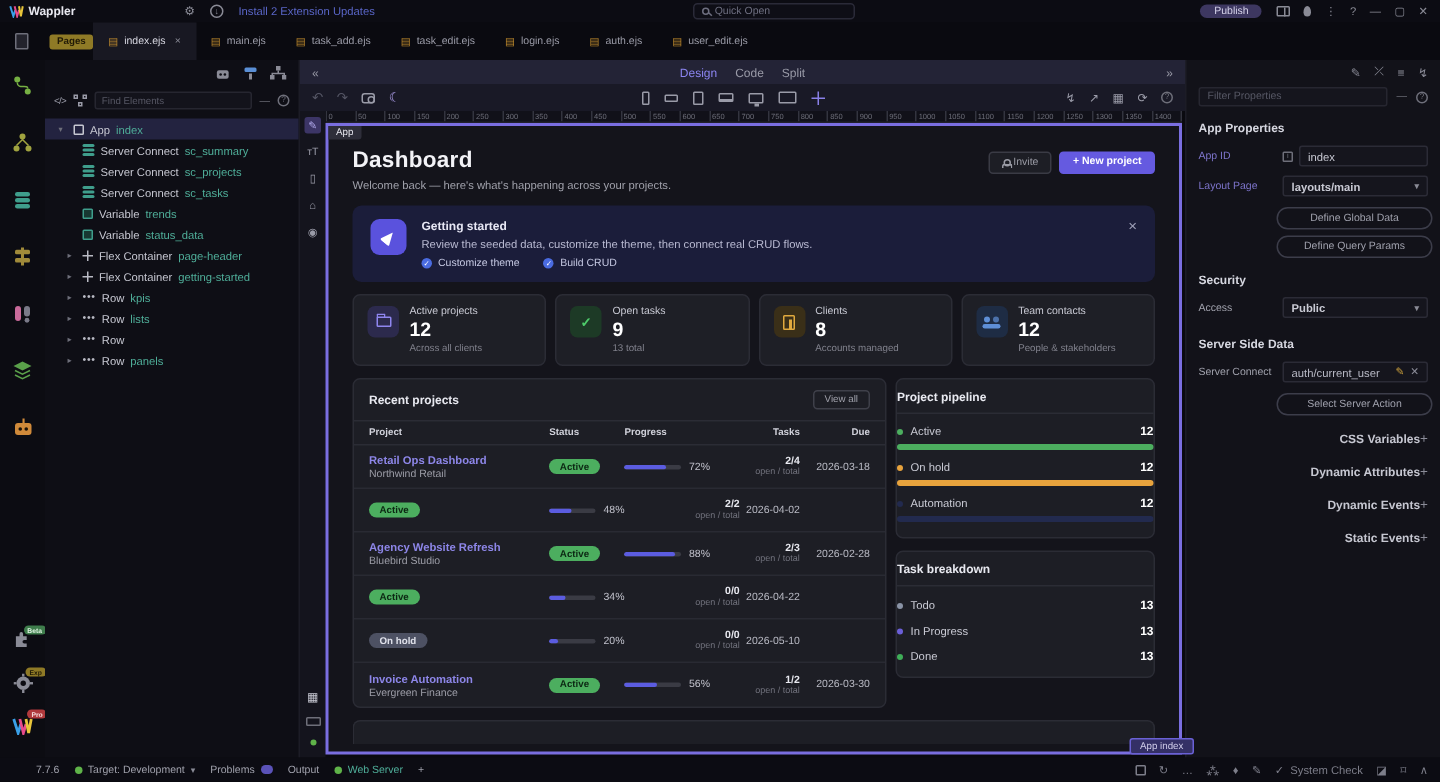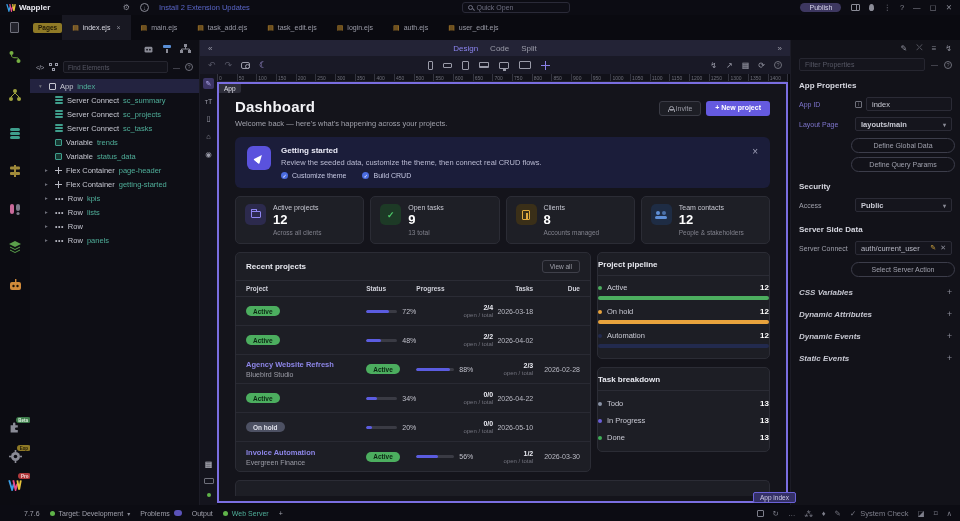--- a/index.html
+++ b/index.html
@@ -225,22 +225,22 @@
     font-size:5px; display:flex; align-items:center; justify-content:center; flex:none;}
   .finput { flex:1; height:14px; background:#15151d; border:1px solid #2b2b36; border-radius:2px;
     color:#c9cad4; font-size:7.5px; display:flex; align-items:center; padding:0 5px; }
   .fselect { justify-content:space-between;font-weight:bold; }
   .pill-btn { display:block; margin:4px 8px 0 60px; width:104px; border:1px solid #3c3d4a;
     border-radius:9px; color:#9fa0ac; text-align:center; padding:3px 0; font-size:7px; }
   .sc-val { flex:1; height:14px; background:#15151d; border:1px solid #2b2b36; border-radius:2px;
     color:#b9bac6; font-size:7.5px; display:flex; align-items:center; padding:0 5px; gap:4px;}
   .sc-val .pen { margin-left:auto; color:#d1a43c; font-size:7px; }
   .sc-val .x { color:#8b8c98; font-size:7px; }
-  .collapse { display:flex; align-items:center; justify-content:space-between;
-    padding:10px 8px 2px 8px; font-size:8px; font-weight:bold; color:#c6c7d1;font-style:italic; }
+  .collapse { display:flex; align-items:center; justify-content:flex-end;
+    padding:10px 8px 2px 8px; font-size:8px; font-weight:bold; color:#c6c7d1; }
   .plus { color:#8b8c98; font-size:9px; font-weight:normal; }
 
   
   .statusbar { left:0; top:505px; width:960px; height:16px; background:#0c0c13;
     display:flex; align-items:center; font-size:7px; color:#9fa0ab; gap:10px; padding:0 8px;}
   .sb-dot { width:5px; height:5px; border-radius:50%; background:#5fb349; flex:none;}
   .sb-item { display:flex; align-items:center; gap:4px; }
   .prob-badge { width:8px; height:6px; border-radius:3px; background:#5a52b8; }
   .sb-ws { color:#4fae99; }
   .sb-right { margin-left:auto; display:flex; align-items:center; gap:9px; color:#7d7e8a; font-size:7.5px;}
@@ -666,20 +666,24 @@
       </div>
       <div class="thead">
         <span>Project</span>
         <span>Status</span>
         <span>Progress</span>
         <span class="r">Tasks</span>
         <span class="r">Due</span>
       </div>
 
       <div class="trw">
+        <span>
+            <div class="pname">Retail Ops Dashboard</div>
+            <div class="pclient">Northwind Retail</div>
+          </span>
         <span><span class="badge">Active</span></span>
         <span class="prog">
             <span class="track">
               <span class="fill" style="display: block; width: 72%;"></span>
             </span>
             <span class="pct">72%</span>
           </span>
         <span class="r">
             <div class="tasks-v">2/4</div>
             <div class="tasks-c">open / total</div>

